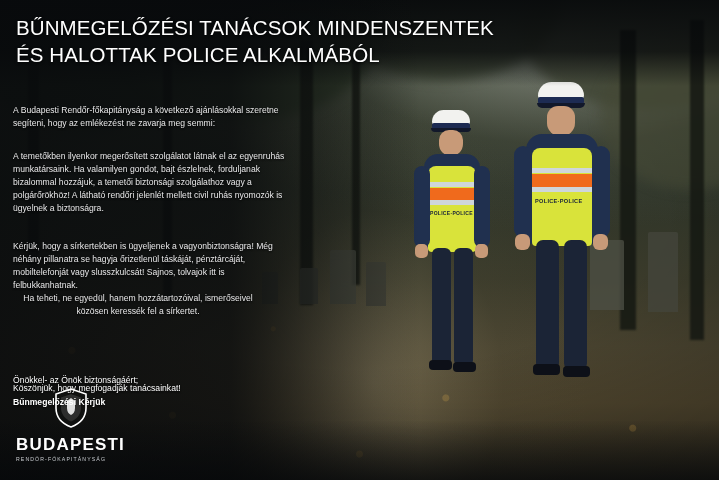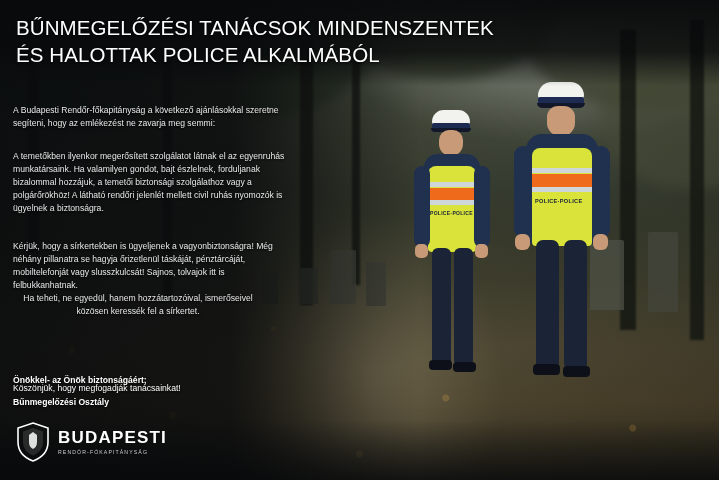--- a/index.html
+++ b/index.html
@@ -122,31 +122,32 @@
 
   .footer-block {
     position: absolute;
     left: 13px;
     color: #ffffff;
     font-size: 8.6px;
     line-height: 1.5;
     text-shadow: 0 1px 2px rgba(0,0,0,0.95);
   }
   .f-thanks { top: 352px; font-weight: 400; margin-top: 30px; }
-  .f-slogan { top: 374px; font-weight: 700; }
+  .f-slogan { top: 374px; font-weight: 400; }
   .f-org    { top: 396px; font-weight: 700; line-height: 1.45; }
 
   
   .logo {
     position: absolute;
     left: 16px;
     bottom: 18px;
     display: flex;
     align-items: center;
     gap: 8px;
+    flex-direction: column;
   }
   .logo-mark {
     width: 34px;
     height: 40px;
   }
   .logo-text .logo-main {
     color: #ffffff;
     font-size: 17px;
     font-weight: 700;
     letter-spacing: 1.2px;
@@ -272,21 +273,21 @@
   </div>
 
   <div class="body-text p-intro">A Budapesti Rendőr-főkapitányság a következő ajánlásokkal szeretne segíteni, hogy az emlékezést ne zavarja meg semmi:</div>
   <div class="body-text p-main">A temetőkben ilyenkor megerősített szolgálatot látnak el az egyenruhás munkatársaink. Ha valamilyen gondot, bajt észlelnek, forduljanak bizalommal hozzájuk, a temetői biztonsági szolgálathoz vagy a polgárőrökhöz! A látható rendőri jelenlét mellett civil ruhás nyomozók is ügyelnek a biztonságra.</div>
   <div class="body-text p-ask">Kérjük, hogy a sírkertekben is ügyeljenek a vagyonbiztonságra! Még néhány pillanatra se hagyja őrizetlenül táskáját, pénztárcáját, mobiltelefonját vagy slusszkulcsát! Sajnos, tolvajok itt is felbukkanhatnak.</div>
   <div class="body-text p-adv">Ha teheti, ne egyedül, hanem hozzátartozóival, ismerőseivel közösen keressék fel a sírkertet.</div>
 
   <div class="footer-block f-thanks">Köszönjük, hogy megfogadják tanácsainkat!</div>
   <div class="footer-block f-slogan">Önökkel- az Önök biztonságáért;</div>
   <div class="footer-block f-org">
-    <div>Bűnmegelőzési Osztály</div>
+    <div>Bűnmegelőzési Kérjük</div>
   </div>
 
   <div class="logo">
     <svg class="logo-mark" viewBox="0 0 34 40">
       <path d="M17 1 L32 6 L32 20 C32 30 25 36 17 39 C9 36 2 30 2 20 L2 6 Z" fill="none" stroke="#ffffff" stroke-width="1.6"></path>
       <path d="M17 6 L27 9.5 L27 20 C27 27 22 31.5 17 33.5 C12 31.5 7 27 7 20 L7 9.5 Z" fill="#ffffff" opacity="0.12"></path>
       <path d="M13 13 L17 10 L21 13 L21 20 C21 24 19 26 17 27 C15 26 13 24 13 20 Z" fill="#ffffff" opacity="0.85"></path>
     </svg>
     <div class="logo-text">
       <div class="logo-main">BUDAPESTI</div>

